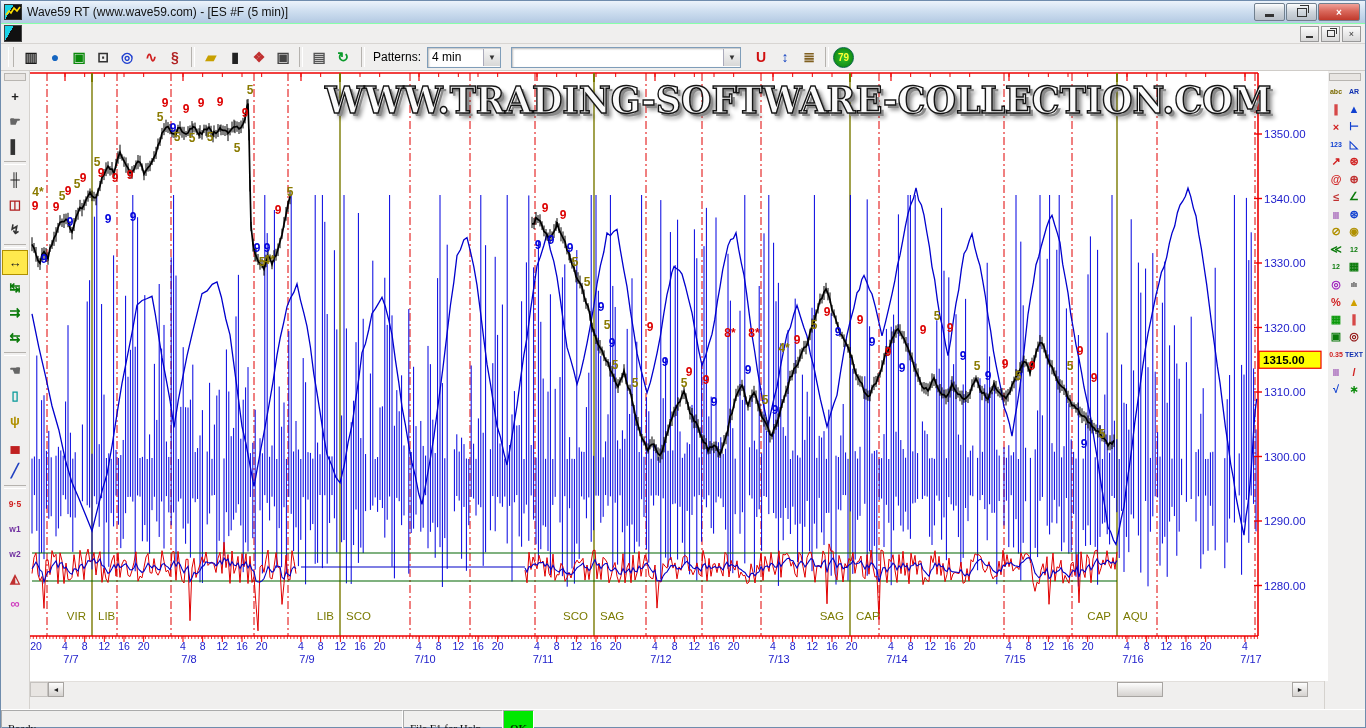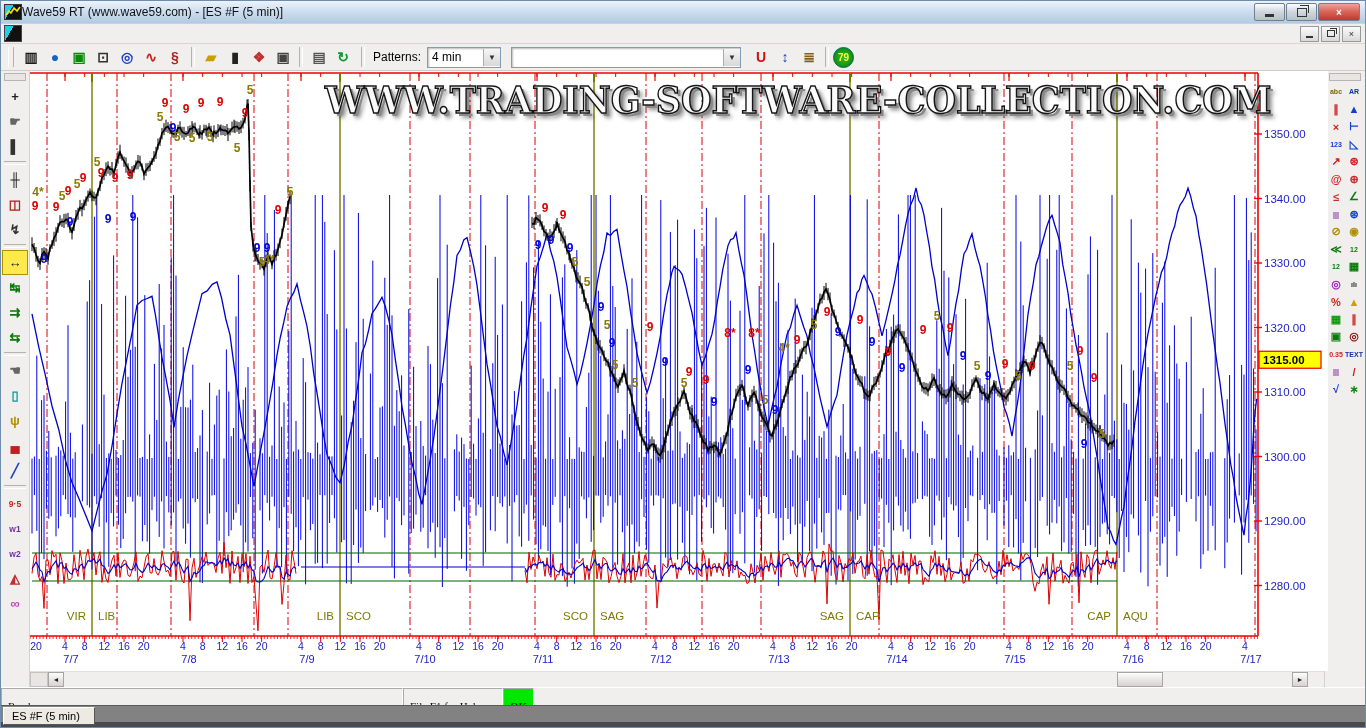--- a/index.html
+++ b/index.html
@@ -1,19 +1,19 @@
 <!DOCTYPE html>
 <html><head>
 <meta charset="utf-8">
 <style>
   html,body{margin:0;padding:0;background:#222;}
   body{width:1366px;height:728px;overflow:hidden;font-family:"Liberation Sans",sans-serif;-webkit-font-smoothing:antialiased;}
   .window{position:relative;width:1366px;height:728px;background:#f0efee;border:1px solid #6f8cad;box-sizing:border-box;display:flex;flex-direction:column;}
   
-  .titlebar{height:22px;flex:0 0 22px;background:linear-gradient(#ecf3fb,#cfdff0 45%,#b3c9e2);display:flex;align-items:center;padding:0 3px;border-bottom:1px solid #8fa;}
+  .titlebar{height:22px;flex:0 0 22px;background:linear-gradient(#ecf3fb,#cfdff0 45%,#b3c9e2);display:flex;align-items:center;padding:0 3px;gap:5px;border-bottom:1px solid #8fa;}
   .app-icon{width:16px;height:14px;background:linear-gradient(120deg,#19d2e8 35%,#111 35%);position:relative;flex:0 0 16px;border:1px solid #333;}
   .app-icon svg{position:absolute;left:0;top:0;}
   .title-text{font-size:12px;color:#111;white-space:nowrap;}
   .tb-btns{margin-left:auto;display:flex;gap:1px;padding-right:2px;}
   .cap-btn{width:29px;height:16px;border:1px solid #70808f;border-radius:2px;background:linear-gradient(#fdfdfd,#cfd6dd 50%,#b8c0c9);display:flex;align-items:center;justify-content:center;font-size:10px;color:#222;}
   .cap-btn.close{background:linear-gradient(#f0a198,#d9685c 45%,#c0392b);color:#fff;font-weight:bold;width:40px;}
   .g-min{width:9px;height:3px;background:#333;margin-top:7px;}
   .g-res{width:8px;height:7px;border:1px solid #333;position:relative;background:transparent;}
   .g-res:after{content:"";position:absolute;left:2px;top:-4px;width:8px;height:7px;border:1px solid #333;border-bottom:none;border-left:none;}
   
@@ -1973,17 +1973,14 @@
         </div>
     </div>
   </div>
 
   <div class="statusbar">
     <div class="sb-panel" style="width:402px;">Ready.</div>
     <div class="sb-panel" style="width:100px;">File F1 for Help</div>
     <div class="sb-panel sb-ok" style="width:31px;">OK</div>
   </div>
 
-  <div class="taskbar">
-    <div class="task-tab">ES #F (5 min)</div>
-  </div>
 
 </div>
 
 </body></html>

